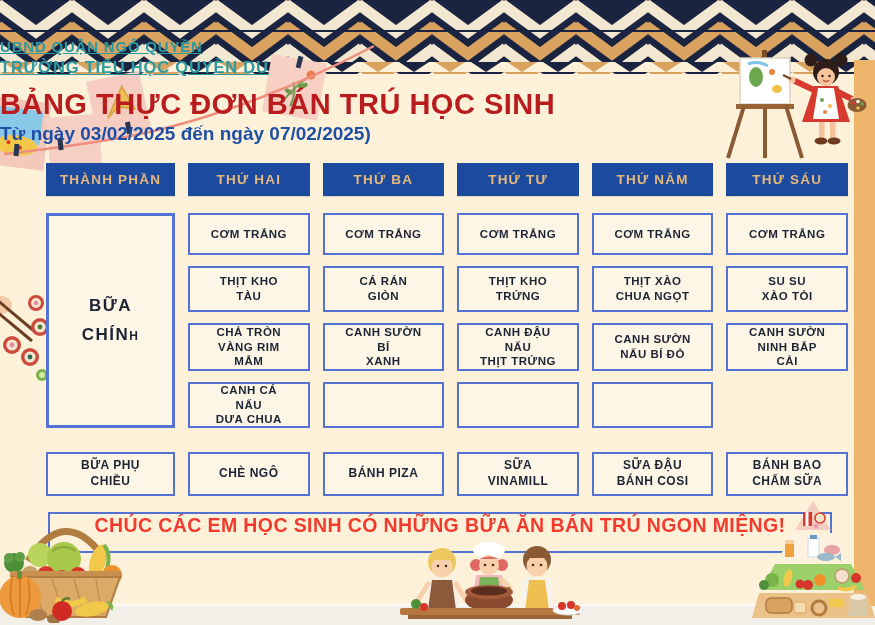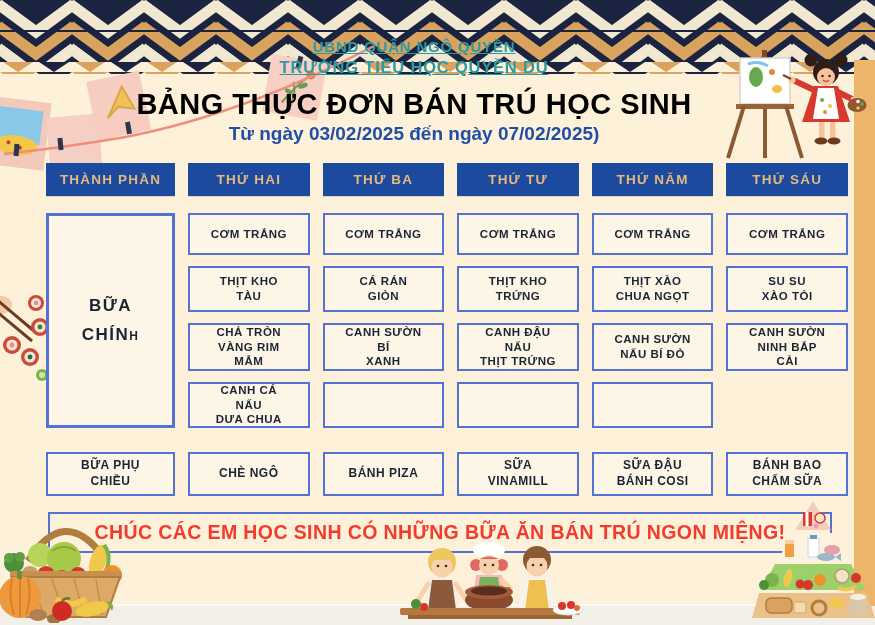--- a/index.html
+++ b/index.html
@@ -8,40 +8,40 @@
   .board * { box-sizing:border-box; }
 
   
   .pattern-top { position:absolute; left:0; top:0; z-index:1; }
 
   
   .right-bar { position:absolute; right:0; top:60px; width:21px; height:546px; background:#ecb56b; z-index:2; }
   .bottom-strip { position:absolute; left:0; top:604px; width:875px; height:21px; background:#f1efe8; border-top:2px solid #fbfaf7; z-index:0; }
 
   
-  .header-block { position:absolute; left:0; top:38px; width:828px; text-align:center; z-index:3; }
+  .header-block { position:absolute; left:0; top:38px; width:828px; z-index:3; }
   .org-line { color:#2d9aa1; font-weight:bold; text-decoration:underline; letter-spacing:0.8px; }
   .org-line1 { font-size:15px; line-height:17px; }
   .org-line2 { font-size:16.5px; line-height:21px; margin-top:2px; }
-  .main-title { color:#000000; font-weight:bold; font-size:29px; line-height:32px; margin-top:10px; letter-spacing:0.5px; }
+  .main-title { color:#b91c1c; font-weight:bold; font-size:29px; line-height:32px; margin-top:10px; letter-spacing:0.5px; }
   .date-line { color:#1e4fa5; font-weight:bold; font-size:19px; line-height:22px; margin-top:3px; }
 
   
   .thead, .tbody, .snack-row { position:absolute; left:46px; width:802px; display:grid; grid-template-columns:129px repeat(5,1fr); column-gap:13px; z-index:3; }
   .thead { top:163px;border-radius:13px; }
   .hcell { height:33px; background:#1b4a9e; color:#e9b87b; font-weight:bold; font-size:13.5px; letter-spacing:1.2px; display:flex; align-items:center; justify-content:center; box-shadow:0 1px 0 rgba(0,0,0,0.12); }
   .tbody { top:213px; grid-template-rows:42px 46px 48px 46px; row-gap:11px; }
   .cell { background:#fdf6e6; border:2px solid #5472d3; display:flex; align-items:center; justify-content:center; text-align:center; font-weight:bold; font-size:11.5px; letter-spacing:0.5px; line-height:1.3; color:#1c2333; white-space:pre-line; padding:2px 20px; }
   .label-cell { grid-row:1/5; border:3px solid #5472d3; background:#fdf6e6; display:flex; flex-direction:column; align-items:center; justify-content:center; font-weight:bold; font-size:17px; letter-spacing:1.5px; color:#1c2333; line-height:1.7; text-align:right; }
   .small-suffix { font-size:12px; }
   .snack-row { top:452px; grid-template-rows:44px; }
   .snack-row .cell { font-size:12px; }
 
   
-  .banner { position:absolute; left:48px; top:512px; width:784px; height:41px; border:2px solid #5472d3; display:flex; align-items:center; justify-content:center; color:#f23b2d; font-weight:bold; font-size:19.5px; letter-spacing:0.4px; z-index:3; white-space:nowrap; }
+  .banner { position:absolute; left:48px; top:512px; width:784px; height:41px; border:2px solid #5472d3; display:flex; align-items:flex-start; justify-content:center; color:#f23b2d; font-weight:bold; font-size:19.5px; letter-spacing:0.4px; z-index:3; white-space:nowrap; }
 
   
   .deco { position:absolute; pointer-events:none; }
   .deco-clothesline { left:0; top:38px; z-index:2; }
   .deco-girl { left:698px; top:50px; z-index:2; }
   .deco-sushi { left:0; top:283px; z-index:2; }
   .deco-basket { left:0; top:503px; z-index:4; }
   .deco-kids { left:372px; top:542px; z-index:4; }
   .deco-pyramid { left:752px; top:498px; z-index:4; }
 </style>

